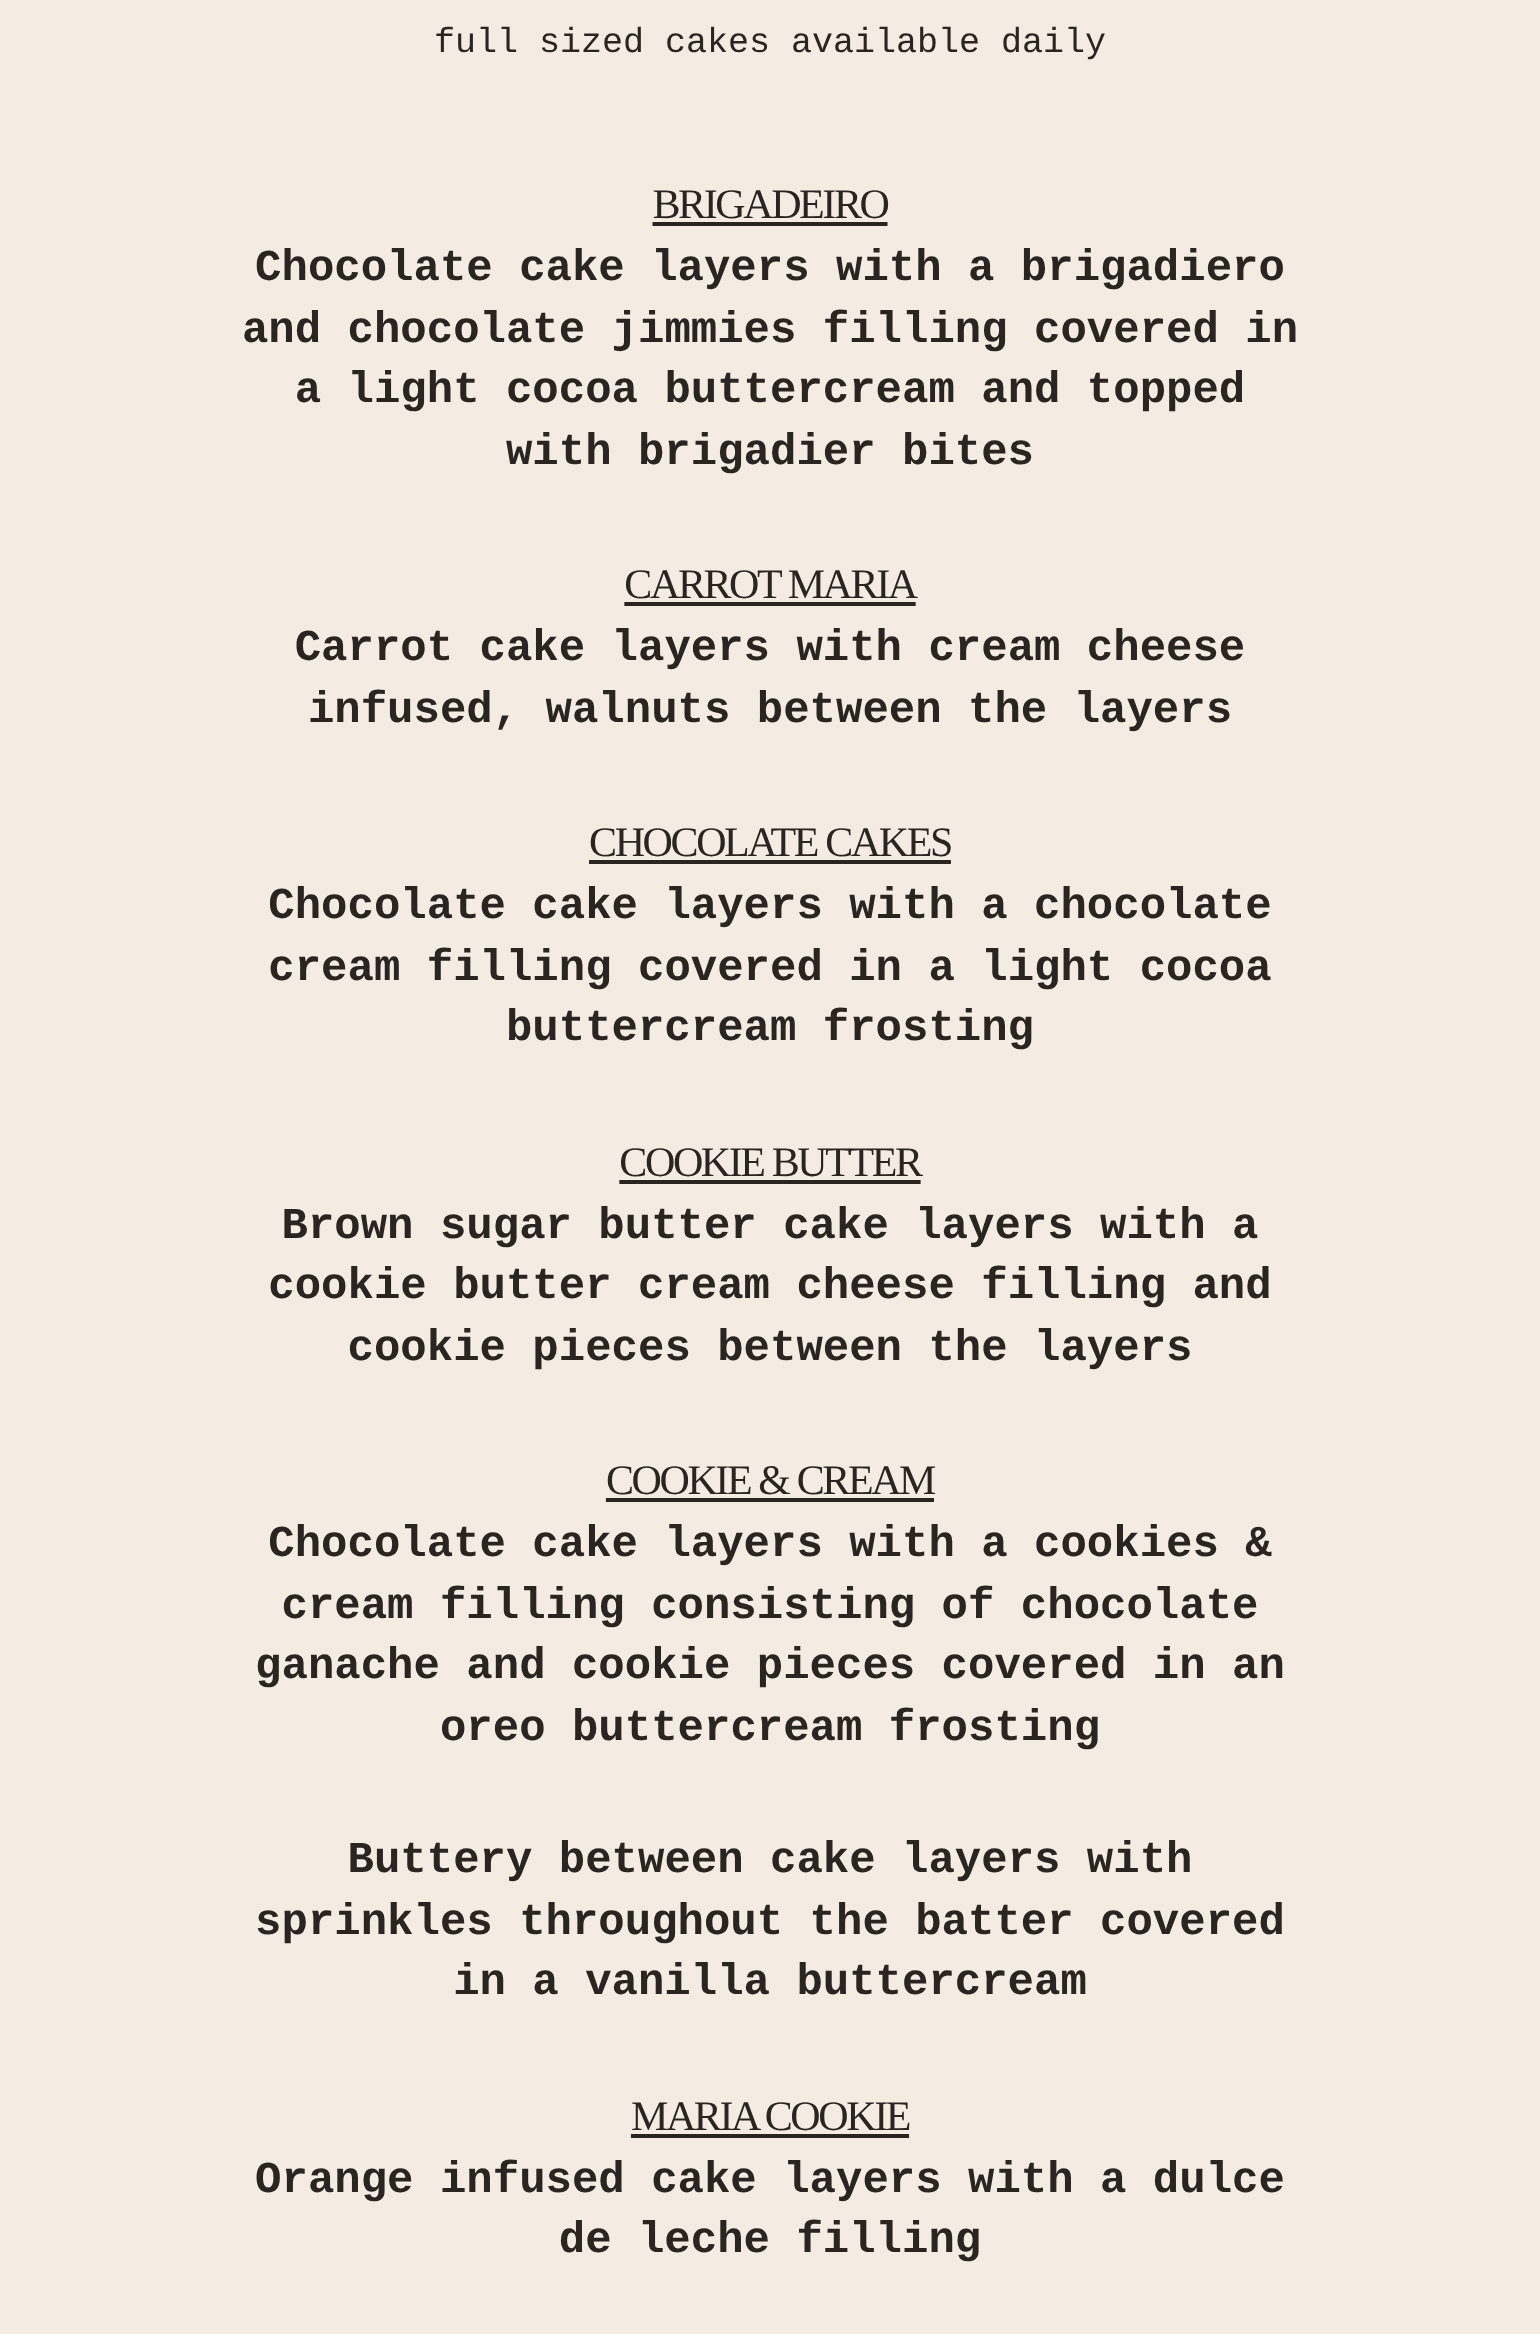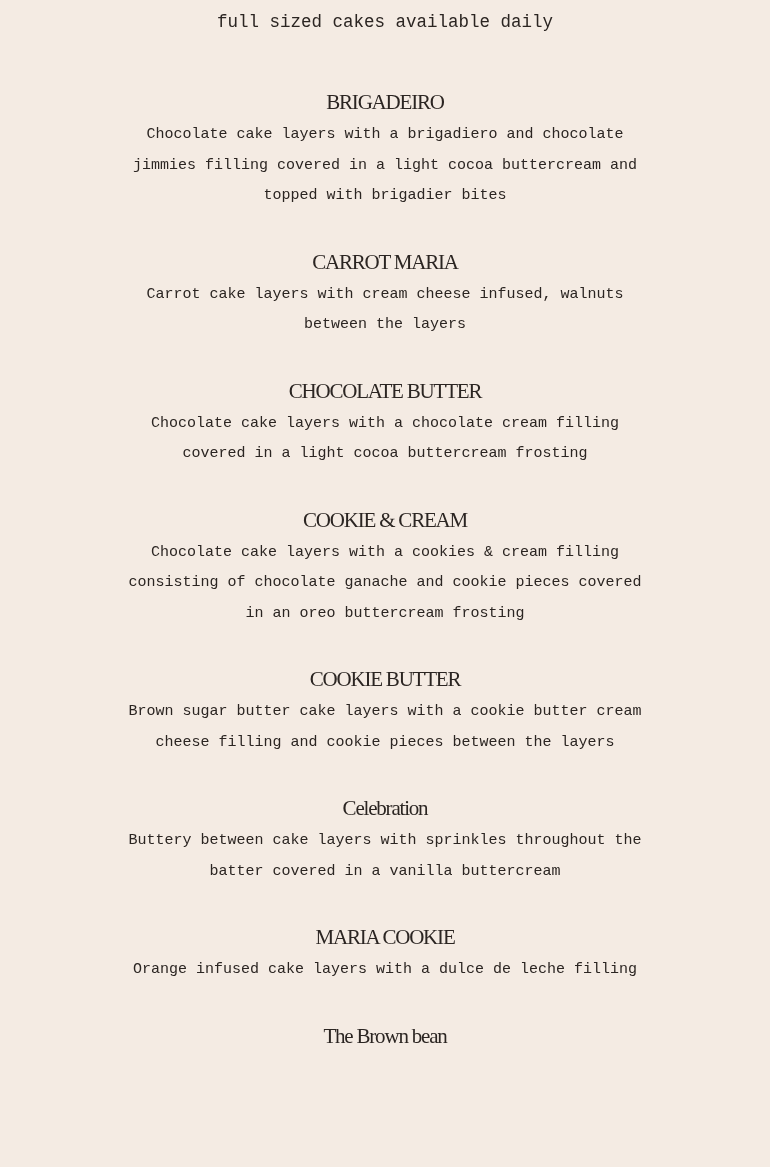--- a/index.html
+++ b/index.html
@@ -48,28 +48,30 @@
     margin: 0 0 36px 0;
   }
   .item-name {
     font-family: "Liberation Serif", serif;
     font-size: 21px;
     letter-spacing: -1.2px;
     line-height: 28px;
     margin: 0 0 4px 0;
     font-weight: normal;
     color: #2b2522;
+    text-decoration: underline;
   }
   .item-desc {
     font-family: "Liberation Mono", monospace;
-    font-size: 15px;
+    font-size: 22px;
     line-height: 30.5px;
     margin: 0;
     color: #2b2522;
     padding: 0 4px;
+    font-weight: bold;
   }
 </style>
 </head>
 <body>
 
 <div class="page">
   <div class="header">
     <h1 class="header-title">SIGNATURE CAKES</h1>
     <p class="header-sub">full sized cakes available daily</p>
   </div>
@@ -77,33 +79,32 @@
   <div class="menu">
     <div class="item">
       <h2 class="item-name">BRIGADEIRO</h2>
       <p class="item-desc">Chocolate cake layers with a brigadiero and chocolate jimmies filling covered in a light cocoa buttercream and topped with brigadier bites</p>
     </div>
     <div class="item">
       <h2 class="item-name">CARROT MARIA</h2>
       <p class="item-desc">Carrot cake layers with cream cheese infused, walnuts between the layers</p>
     </div>
     <div class="item">
-      <h2 class="item-name">CHOCOLATE BUTTER</h2>
+      <h2 class="item-name">CHOCOLATE CAKES</h2>
       <p class="item-desc">Chocolate cake layers with a chocolate cream filling covered in a light cocoa buttercream frosting</p>
+    </div>
+    <div class="item">
+      <h2 class="item-name">COOKIE BUTTER</h2>
+      <p class="item-desc">Brown sugar butter cake layers with a cookie butter cream cheese filling and cookie pieces between the layers</p>
     </div>
     <div class="item">
       <h2 class="item-name">COOKIE &amp; CREAM</h2>
       <p class="item-desc">Chocolate cake layers with a cookies &amp; cream filling consisting of chocolate ganache and cookie pieces covered in an oreo buttercream frosting</p>
     </div>
     <div class="item">
-      <h2 class="item-name">COOKIE BUTTER</h2>
-      <p class="item-desc">Brown sugar butter cake layers with a cookie butter cream cheese filling and cookie pieces between the layers</p>
-    </div>
-    <div class="item">
-      <h2 class="item-name">Celebration</h2>
       <p class="item-desc">Buttery between cake layers with sprinkles throughout the batter covered in a vanilla buttercream</p>
     </div>
     <div class="item">
       <h2 class="item-name">MARIA COOKIE</h2>
       <p class="item-desc">Orange infused cake layers with a dulce de leche filling</p>
     </div>
     <div class="item">
       <h2 class="item-name">The Brown bean</h2>
     </div>
   </div>

